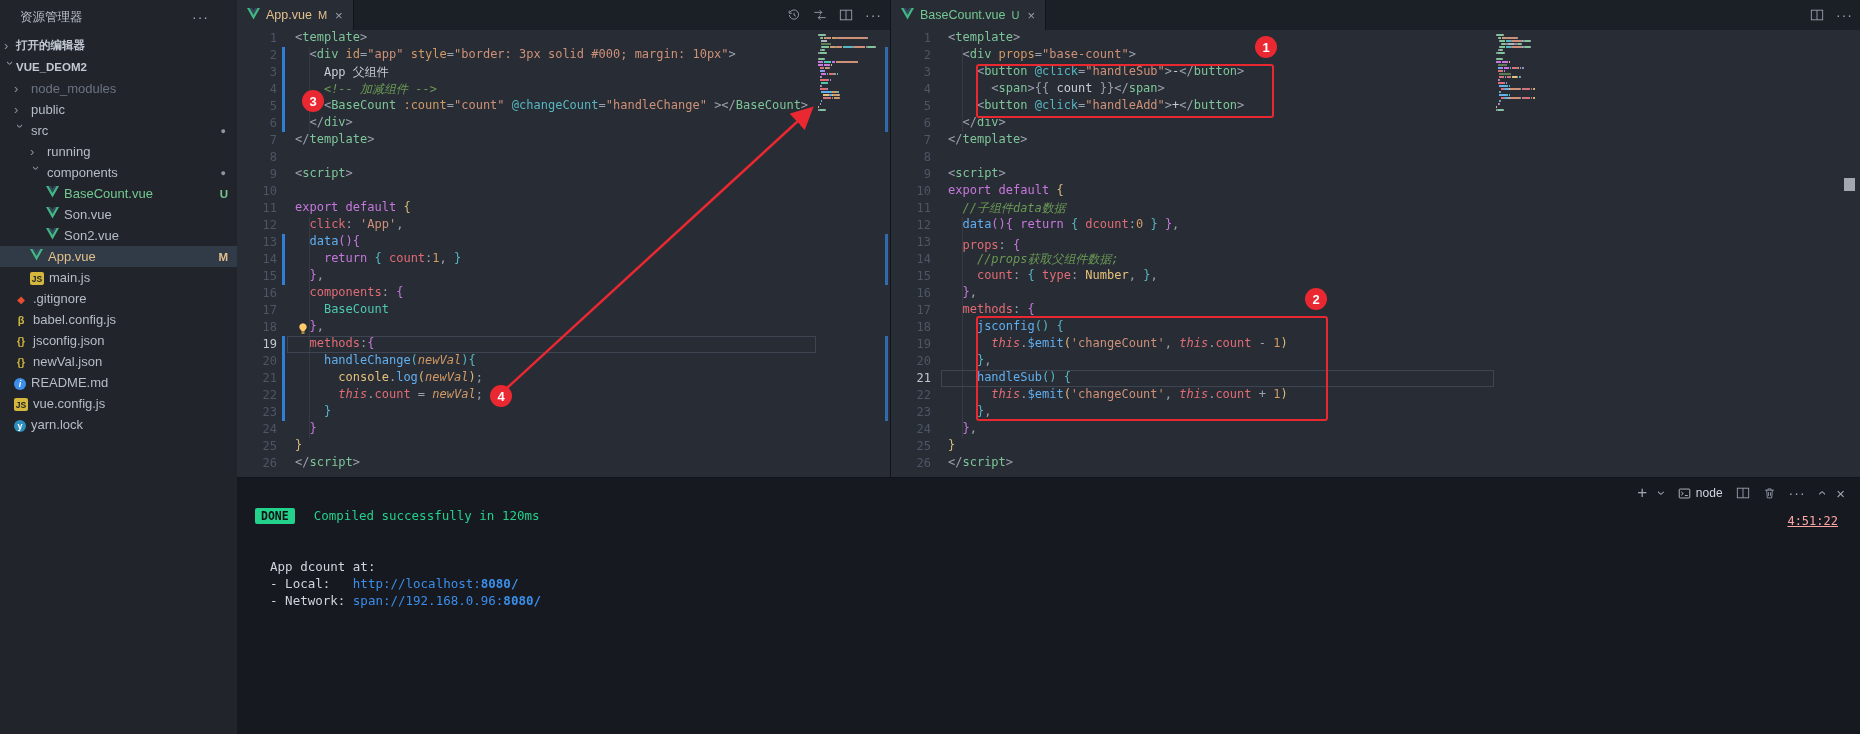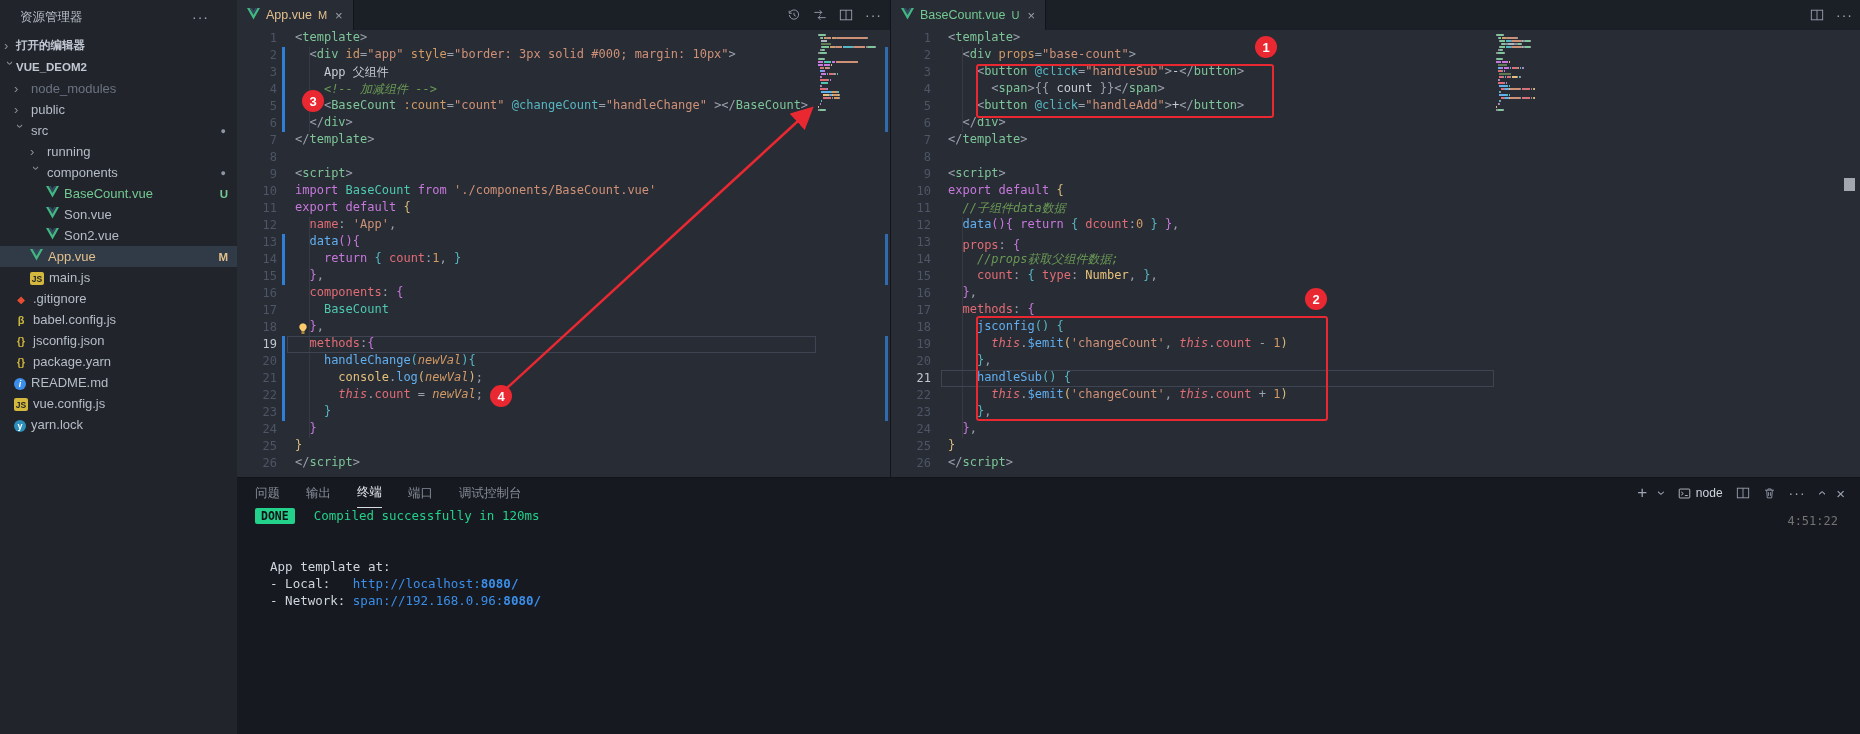--- a/index.html
+++ b/index.html
@@ -73,21 +73,21 @@
   .panel-toolbar{position:absolute;top:0;right:15px;height:30px;display:flex;align-items:center;gap:13px;color:#9da5b4;font-size:12px;}
   .pt-item{display:flex;align-items:center;gap:5px;cursor:pointer;}
   .pt-label{color:#cfd5dd;font-size:12px;}
   .term{position:absolute;left:18px;top:30px;right:60px;height:210px;}
   .tline{position:absolute;height:17px;line-height:17px;white-space:pre;font:12.5px "DejaVu Sans Mono",monospace;color:#cfd5dd;}
   .ts-badge{background:#23d18b;color:#0e1116;font-weight:bold;padding:1px 6px;border-radius:2px;margin-right:4px;font-size:11.5px;}
   .ts-green{color:#23d18b;}
   .ts-fg{color:#cfd5dd;}
   .ts-link{color:#3b8eea;cursor:pointer;}
   .ts-linkb{color:#3b8eea;font-weight:bold;cursor:pointer;}
-  .term-time{position:absolute;right:22px;top:36px;font:12px "DejaVu Sans Mono",monospace;color:#737373;}
+  .term-time{position:absolute;right:22px;top:36px;font:12px "DejaVu Sans Mono",monospace;color:#fca5a5;text-decoration:underline;}
 
   .ticon{cursor:pointer;font-size:14px;color:#9da5b4;display:inline-flex;align-items:center;}
   .ticon svg{display:block;}
 
   #overlay{position:absolute;left:0;top:0;z-index:60;pointer-events:none;}
 </style>
 </head>
 <body>
 
 <div id="app">
@@ -171,21 +171,21 @@
         <div class="tree-row" style="padding-left: 14px;">
           <span><span class="fi fi-babel">β</span></span>
           <span class="tree-label">babel.config.js</span>
         </div>
         <div class="tree-row" style="padding-left: 14px;">
           <span><span class="fi fi-json">{}</span></span>
           <span class="tree-label">jsconfig.json</span>
         </div>
         <div class="tree-row" style="padding-left: 14px;">
           <span><span class="fi fi-json">{}</span></span>
-          <span class="tree-label">package.yarn</span>
+          <span class="tree-label">newVal.json</span>
         </div>
         <div class="tree-row" style="padding-left: 14px;">
           <span><span class="fi fi-info">i</span></span>
           <span class="tree-label">README.md</span>
         </div>
         <div class="tree-row" style="padding-left: 14px;">
           <span><span class="fi fi-js">JS</span></span>
           <span class="tree-label">vue.config.js</span>
         </div>
         <div class="tree-row" style="padding-left: 14px;">
@@ -248,25 +248,24 @@
         <div class="codeline" style="top: 68px; left: 58px;"><span class="c-w">    </span><span class="c-p">&lt;</span><span class="c-tag">BaseCount</span><span class="c-w"> </span><span class="c-attr">:count</span><span class="c-p">=</span><span class="c-str">"count"</span><span class="c-w"> </span><span class="c-dir">@changeCount</span><span class="c-p">=</span><span class="c-str">"handleChange"</span><span class="c-w"> </span><span class="c-p">&gt;&lt;/</span><span class="c-tag">BaseCount</span><span class="c-p">&gt;</span></div>
         <div class="ln" style="top: 85px; left: 0px;">6</div>
         <div class="codeline" style="top: 85px; left: 58px;"><span class="c-w">  </span><span class="c-p">&lt;/</span><span class="c-tag">div</span><span class="c-p">&gt;</span></div>
         <div class="ln" style="top: 102px; left: 0px;">7</div>
         <div class="codeline" style="top: 102px; left: 58px;"><span class="c-p">&lt;/</span><span class="c-tag">template</span><span class="c-p">&gt;</span></div>
         <div class="ln" style="top: 119px; left: 0px;">8</div>
         <div class="codeline" style="top: 119px; left: 58px;"></div>
         <div class="ln" style="top: 136px; left: 0px;">9</div>
         <div class="codeline" style="top: 136px; left: 58px;"><span class="c-p">&lt;</span><span class="c-tag">script</span><span class="c-p">&gt;</span></div>
         <div class="ln" style="top: 153px; left: 0px;">10</div>
-        <div class="codeline" style="top: 153px; left: 58px;"><span class="c-kw">import</span><span class="c-w"> </span><span class="c-cls2">BaseCount</span><span class="c-w"> </span><span class="c-kw">from</span><span class="c-w"> </span><span class="c-str">'./components/BaseCount.vue'</span></div>
         <div class="ln" style="top: 170px; left: 0px;">11</div>
         <div class="codeline" style="top: 170px; left: 58px;"><span class="c-kw">export</span><span class="c-w"> </span><span class="c-kw">default</span><span class="c-w"> </span><span class="c-b1">{</span></div>
         <div class="ln" style="top: 187px; left: 0px;">12</div>
-        <div class="codeline" style="top: 187px; left: 58px;"><span class="c-w">  </span><span class="c-prop">name</span><span class="c-p">:</span><span class="c-w"> </span><span class="c-str">'App'</span><span class="c-p">,</span></div>
+        <div class="codeline" style="top: 187px; left: 58px;"><span class="c-w">  </span><span class="c-prop">click</span><span class="c-p">:</span><span class="c-w"> </span><span class="c-str">'App'</span><span class="c-p">,</span></div>
         <div class="ln" style="top: 204px; left: 0px;">13</div>
         <div class="codeline" style="top: 204px; left: 58px;"><span class="c-w">  </span><span class="c-fn">data</span><span class="c-b2">(){</span></div>
         <div class="ln" style="top: 221px; left: 0px;">14</div>
         <div class="codeline" style="top: 221px; left: 58px;"><span class="c-w">    </span><span class="c-kw">return</span><span class="c-w"> </span><span class="c-b3">{</span><span class="c-w"> </span><span class="c-prop">count</span><span class="c-p">:</span><span class="c-num">1</span><span class="c-p">,</span><span class="c-w"> </span><span class="c-b3">}</span></div>
         <div class="ln" style="top: 238px; left: 0px;">15</div>
         <div class="codeline" style="top: 238px; left: 58px;"><span class="c-w">  </span><span class="c-b2">}</span><span class="c-p">,</span></div>
         <div class="ln" style="top: 255px; left: 0px;">16</div>
         <div class="codeline" style="top: 255px; left: 58px;"><span class="c-w">  </span><span class="c-prop">components</span><span class="c-p">:</span><span class="c-w"> </span><span class="c-b2">{</span></div>
         <div class="ln" style="top: 272px; left: 0px;">17</div>
         <div class="codeline" style="top: 272px; left: 58px;"><span class="c-w">    </span><span class="c-cls2">BaseCount</span></div>
@@ -764,27 +763,20 @@
             <span style="width: 2px; background: rgb(138, 143, 152);"></span>
             <span style="width: 5px; background: rgb(126, 198, 153);"></span>
             <span style="width: 1px; background: rgb(138, 143, 152);"></span>
           </div>
         </div>
         <div class="scroll-thumb" style="left: 953px; top: 148px; width: 11px; height: 13px;"></div>
       </div>
   </section>
 
   <section id="panel">
-    <div class="panel-tabs" id="panel-tabs">
-        <div class="panel-tab">问题</div>
-        <div class="panel-tab">输出</div>
-        <div class="panel-tab active">终端</div>
-        <div class="panel-tab">端口</div>
-        <div class="panel-tab">调试控制台</div>
-      </div>
     <div class="panel-toolbar" id="panel-toolbar">
         <span class="pt-item">
           <span class="ticon" style="font-size: 17px;">+</span>
         </span>
         <span class="pt-item">
           <span class="ticon" style="transform: rotate(90deg);">›</span>
         </span>
         <span class="pt-item">
           <span class="ticon">
             <svg width="13" height="13" viewBox="0 0 16 16" fill="none" stroke="#cfd5dd">
@@ -816,21 +808,21 @@
           <span class="ticon" style="transform: rotate(-90deg);">›</span>
         </span>
         <span class="pt-item">
           <span class="ticon" style="font-size: 15px;">×</span>
         </span>
       </div>
     <div class="term" id="term">
         <div class="tline" style="top: 0px;"><span class="ts-badge">DONE</span><span class="ts-green">  Compiled successfully in 120ms</span></div>
         <div class="tline" style="top: 17px;"></div>
         <div class="tline" style="top: 34px;"></div>
-        <div class="tline" style="top: 51px;"><span class="ts-fg">  App template at:</span></div>
+        <div class="tline" style="top: 51px;"><span class="ts-fg">  App dcount at:</span></div>
         <div class="tline" style="top: 68px;"><span class="ts-fg">  - Local:   </span><span class="ts-link">http://localhost:</span><span class="ts-linkb">8080/</span></div>
         <div class="tline" style="top: 85px;"><span class="ts-fg">  - Network: </span><span class="ts-link">span://192.168.0.96:</span><span class="ts-linkb">8080/</span></div>
       </div>
     <div class="term-time">4:51:22</div>
   </section>
 
   <svg id="overlay" width="1860" height="734">
       <defs>
         <marker id="ah" markerWidth="9" markerHeight="9" refX="7" refY="4.5" orient="auto">
           <path d="M0,0 L9,4.5 L0,9 z" fill="#ea2831"></path>

